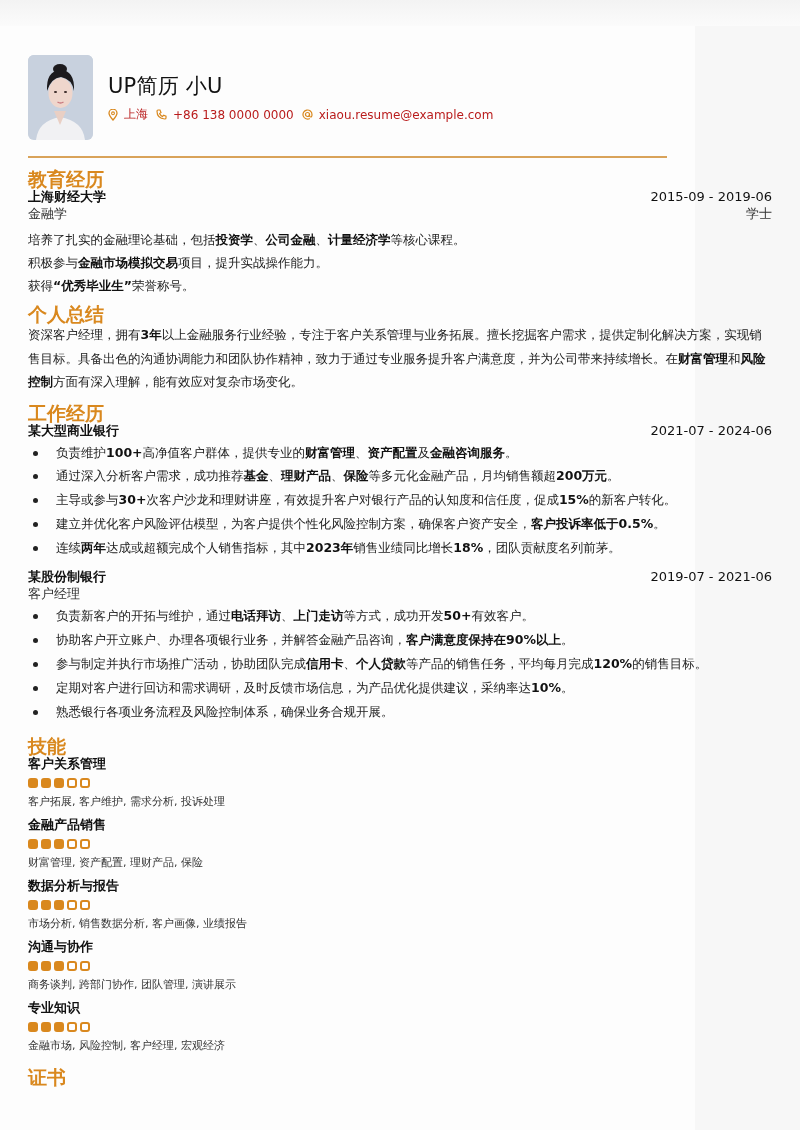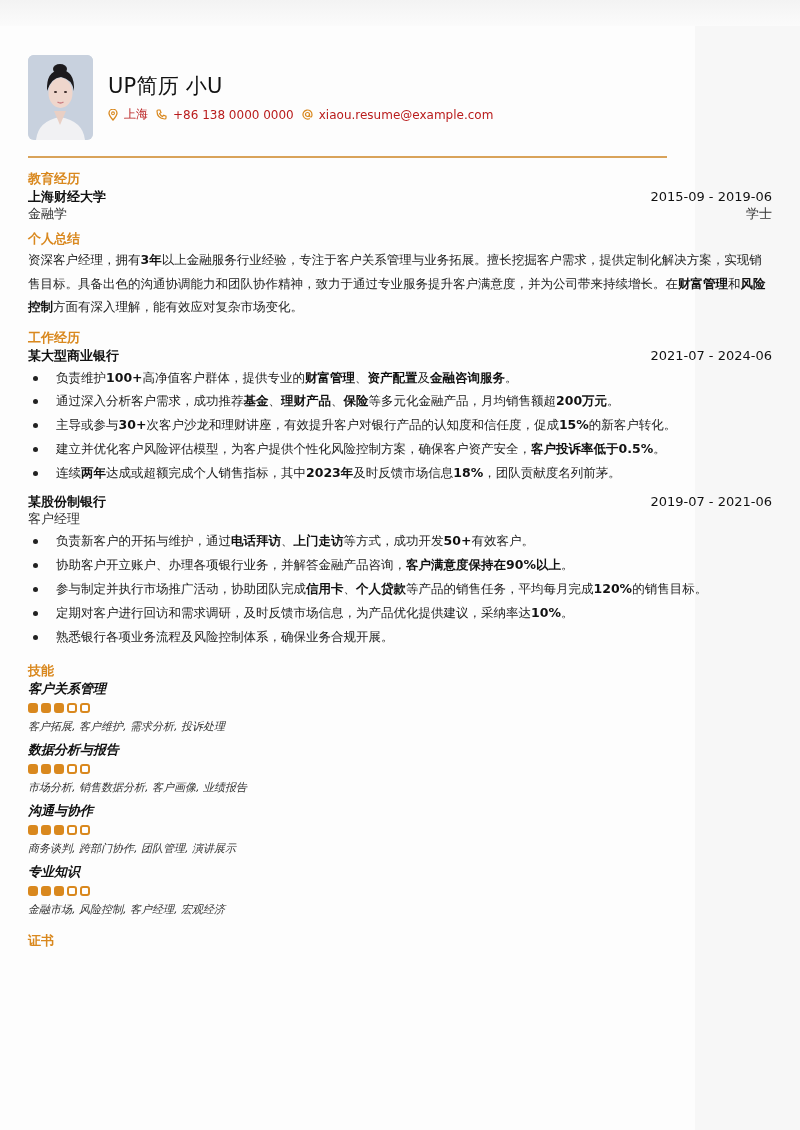--- a/index.html
+++ b/index.html
@@ -74,21 +74,21 @@
       background: #d9a35a;
     }
     
     .content {
       position: absolute;
       left: 28px; right: 28px;
       top: 144px;
     }
     .section-title {
       color: #d9881e;
-      font-size: 13px;
+      font-size: 19px;
       font-weight: bold;
       line-height: 18px;
     }
     .row {
       display: flex;
       justify-content: space-between;
       align-items: baseline;
     }
     .org {
       font-size: 13px;
@@ -126,21 +126,21 @@
     .bullets li::before {
       content: "";
       position: absolute;
       left: 5px; top: 10px;
       width: 5px; height: 5px;
       border-radius: 50%;
       background: #222;
     }
     .bullets li b { font-weight: bold; color: #111; }
     .job + .job { margin-top: 9px; }
-    .skill { margin-top: 0; font-style: italic; }
+    .skill { margin-top: 0; }
     .skill-name {
       font-size: 13px;
       font-weight: bold;
       color: #111;
       line-height: 18px;
     }
     .dots {
       display: flex;
       gap: 3px;
       margin: 5px 0 4px 0;
@@ -217,41 +217,46 @@
   <section>
     <div class="section-title">教育经历</div>
     <div class="row">
       <span class="org">上海财经大学</span>
       <span class="dates">2015-09 - 2019-06</span>
     </div>
     <div class="row">
       <span class="sub">金融学</span>
       <span class="sub">学士</span>
     </div>
+    <div class="edu-lines">
+      <div class="para rich"><span>培养了扎实的金融理论基础，包括</span><b>投资学</b><span>、</span><b>公司金融</b><span>、</span><b>计量经济学</b><span>等核心课程。</span></div>
+      <div class="para rich"><span>积极参与</span><b>金融市场模拟交易</b><span>项目，提升实战操作能力。</span></div>
+      <div class="para rich"><span>获得</span><b>“优秀毕业生”</b><span>荣誉称号。</span></div>
+    </div>
   </section>
 
   <section style="margin-top:8px;">
     <div class="section-title">个人总结</div>
     <div class="para summary rich"><span>资深客户经理，拥有</span><b>3年</b><span>以上金融服务行业经验，专注于客户关系管理与业务拓展。擅长挖掘客户需求，提供定制化解决方案，实现销售目标。具备出色的沟通协调能力和团队协作精神，致力于通过专业服务提升客户满意度，并为公司带来持续增长。在</span><b>财富管理</b><span>和</span><b>风险控制</b><span>方面有深入理解，能有效应对复杂市场变化。</span></div>
   </section>
 
   <section style="margin-top:10px;">
     <div class="section-title">工作经历</div>
 
     <div class="job">
       <div class="row">
         <span class="org">某大型商业银行</span>
         <span class="dates">2021-07 - 2024-06</span>
       </div>
       <ul class="bullets">
         <li class="rich"><span>负责维护</span><b>100+</b><span>高净值客户群体，提供专业的</span><b>财富管理</b><span>、</span><b>资产配置</b><span>及</span><b>金融咨询服务</b><span>。</span></li>
         <li class="rich"><span>通过深入分析客户需求，成功推荐</span><b>基金</b><span>、</span><b>理财产品</b><span>、</span><b>保险</b><span>等多元化金融产品，月均销售额超</span><b>200万元</b><span>。</span></li>
         <li class="rich"><span>主导或参与</span><b>30+</b><span>次客户沙龙和理财讲座，有效提升客户对银行产品的认知度和信任度，促成</span><b>15%</b><span>的新客户转化。</span></li>
         <li class="rich"><span>建立并优化客户风险评估模型，为客户提供个性化风险控制方案，确保客户资产安全，</span><b>客户投诉率低于0.5%</b><span>。</span></li>
-        <li class="rich"><span>连续</span><b>两年</b><span>达成或超额完成个人销售指标，其中</span><b>2023年</b><span>及时反馈市场信息</span><b>18%</b><span>，团队贡献度名列前茅。</span></li>
+        <li class="rich"><span>连续</span><b>两年</b><span>达成或超额完成个人销售指标，其中</span><b>2023年</b><span>销售业绩同比增长</span><b>18%</b><span>，团队贡献度名列前茅。</span></li>
       </ul>
     </div>
 
     <div class="job">
       <div class="row">
         <span class="org">某股份制银行</span>
         <span class="dates">2019-07 - 2021-06</span>
       </div>
       <div class="sub">客户经理</div>
       <ul class="bullets">
@@ -271,20 +276,31 @@
       <div class="dots">
           <span class="dot filled"></span>
           <span class="dot filled"></span>
           <span class="dot filled"></span>
           <span class="dot empty"></span>
           <span class="dot empty"></span>
         </div>
       <div class="skill-tags">客户拓展, 客户维护, 需求分析, 投诉处理</div>
     </div>
     <div class="skill" style="margin-top:4px;">
+      <div class="skill-name">金融产品销售</div>
+      <div class="dots">
+          <span class="dot filled"></span>
+          <span class="dot filled"></span>
+          <span class="dot filled"></span>
+          <span class="dot empty"></span>
+          <span class="dot empty"></span>
+        </div>
+      <div class="skill-tags">财富管理, 资产配置, 理财产品, 保险</div>
+    </div>
+    <div class="skill" style="margin-top:4px;">
       <div class="skill-name">数据分析与报告</div>
       <div class="dots">
           <span class="dot filled"></span>
           <span class="dot filled"></span>
           <span class="dot filled"></span>
           <span class="dot empty"></span>
           <span class="dot empty"></span>
         </div>
       <div class="skill-tags">市场分析, 销售数据分析, 客户画像, 业绩报告</div>
     </div>

